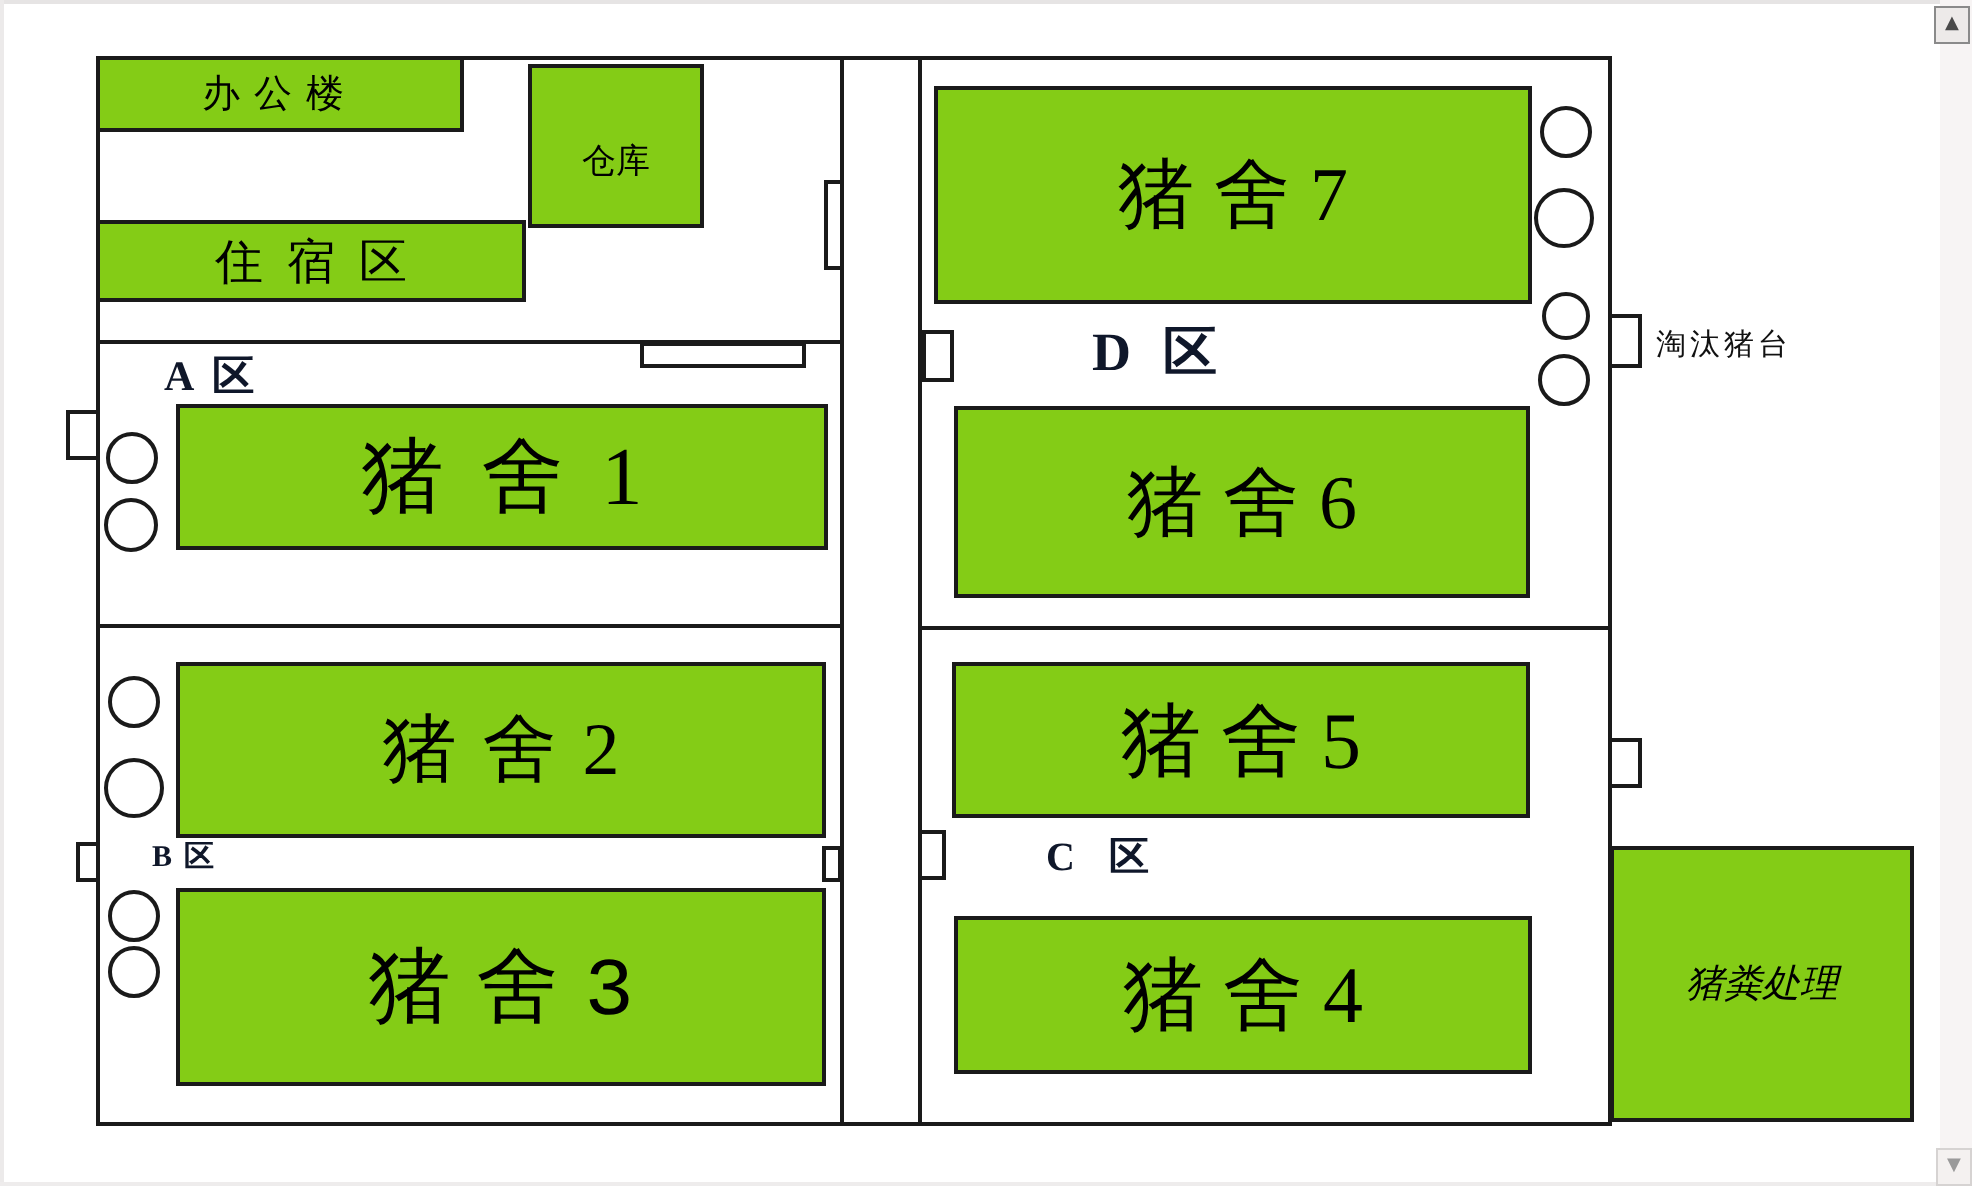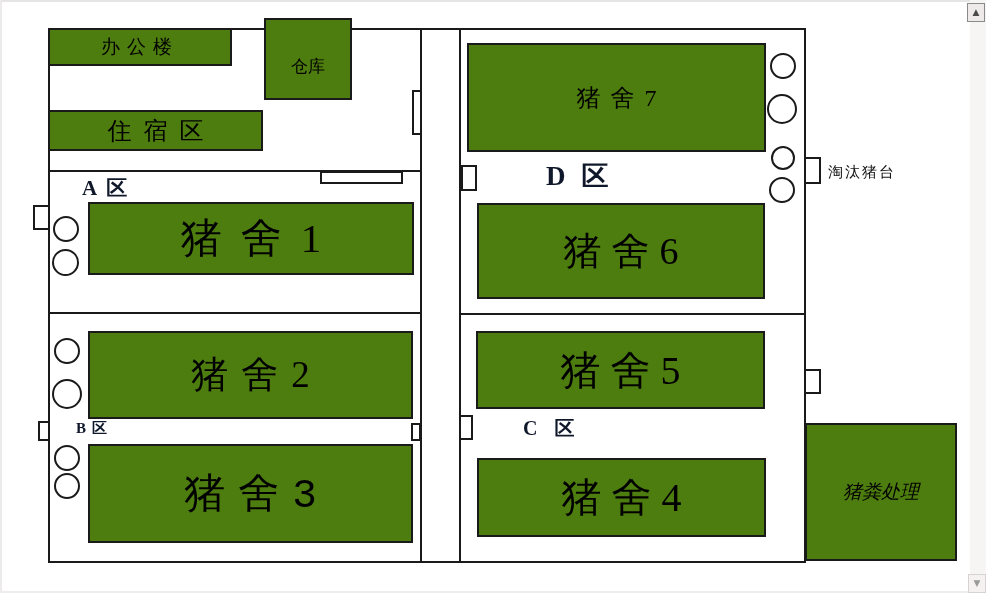--- a/index.html
+++ b/index.html
@@ -2,21 +2,21 @@
 <html><head>
 <meta charset="utf-8">
 <style>
   html,body{margin:0;padding:0;background:#fff;}
   .canvas{
     position:relative;width:986px;height:593px;background:#fff;overflow:hidden;
     font-family:"Liberation Serif","DejaVu Serif",serif;color:#000;
   }
   .line{position:absolute;background:#1a1a1a;}
   .box{
-    position:absolute;border:2px solid #1a1a1a;background:#4d7c0f;
+    position:absolute;border:2px solid #1a1a1a;background:#84cc16;
     display:flex;align-items:center;justify-content:center;box-sizing:border-box;
   }
   .srect{position:absolute;border:2px solid #1a1a1a;background:#fff;box-sizing:border-box;}
   .circle{position:absolute;border:2px solid #1a1a1a;border-radius:50%;background:#fff;box-sizing:border-box;}
   .zone{
     position:absolute;font-weight:bold;white-space:nowrap;color:#0f172a;
   }
   .lbl{white-space:nowrap;}
   .freelbl{position:absolute;white-space:nowrap;color:#111;}
   .scroll-track{position:absolute;right:0;top:0;width:16px;height:593px;background:#f7f4f4;}
@@ -47,21 +47,21 @@
   <div class="line" style="left:459px;top:28px;width:2px;height:535px;"></div>
   <div class="line" style="left:804px;top:28px;width:2px;height:535px;"></div>
 
   <div class="line" style="left:48px;top:170px;width:374px;height:2px;"></div>
   <div class="line" style="left:48px;top:312px;width:374px;height:2px;"></div>
   <div class="line" style="left:459px;top:313px;width:347px;height:2px;"></div>
 
   <div class="box" style="left:48px;top:28px;width:184px;height:38px;">
     <span class="lbl" style="font-size:19px;letter-spacing:7px;">办公楼</span>
   </div>
-  <div class="box" style="left:264px;top:18px;width:88px;height:82px;align-items:center;">
+  <div class="box" style="left:264px;top:32px;width:88px;height:82px;align-items:center;">
     <span class="lbl" style="font-size:17px;margin-top:14px;">仓库</span>
   </div>
   <div class="box" style="left:48px;top:110px;width:215px;height:41px;">
     <span class="lbl" style="font-size:24px;letter-spacing:12px;margin-left:12px;">住宿区</span>
   </div>
 
   <div class="zone" style="left:82px;top:174px;font-size:21px;letter-spacing:9px;">A区</div>
   <div class="zone" style="left:76px;top:419px;font-size:15px;letter-spacing:6px;">B区</div>
   <div class="zone" style="left:523px;top:415px;font-size:20px;letter-spacing:17px;">C区</div>
   <div class="zone" style="left:546px;top:158px;font-size:27px;letter-spacing:16px;">D区</div>
@@ -70,21 +70,21 @@
     <span class="lbl" style="font-size:41px;letter-spacing:19px;margin-left:19px;">猪舍1</span>
   </div>
   <div class="box" style="left:88px;top:331px;width:325px;height:88px;">
     <span class="lbl" style="font-size:37px;letter-spacing:13px;margin-left:13px;">猪舍2</span>
   </div>
   <div class="box" style="left:88px;top:444px;width:325px;height:99px;font-family:Liberation Mono, monospace;">
     <span class="lbl" style="font-size:41px;letter-spacing:13px;margin-left:13px;">猪舍3</span>
   </div>
 
   <div class="box" style="left:467px;top:43px;width:299px;height:109px;">
-    <span class="lbl" style="font-size:24px;letter-spacing:10px;margin-left:10px;">猪舍7</span>
+    <span class="lbl" style="font-size:38px;letter-spacing:10px;margin-left:10px;">猪舍7</span>
   </div>
   <div class="box" style="left:477px;top:203px;width:288px;height:96px;">
     <span class="lbl" style="font-size:38px;letter-spacing:10px;margin-left:10px;">猪舍6</span>
   </div>
   <div class="box" style="left:476px;top:331px;width:289px;height:78px;">
     <span class="lbl" style="font-size:40px;letter-spacing:10px;margin-left:10px;">猪舍5</span>
   </div>
   <div class="box" style="left:477px;top:444px;width:289px;height:79px;margin-top:14px;">
     <span class="lbl" style="font-size:40px;letter-spacing:10px;margin-left:10px;">猪舍4</span>
   </div>

